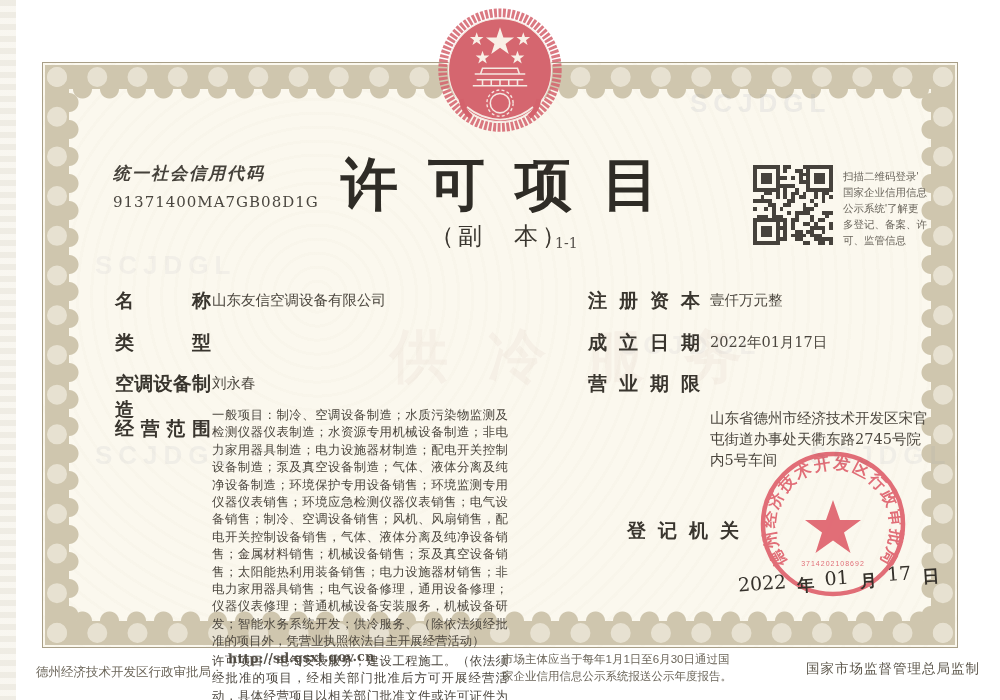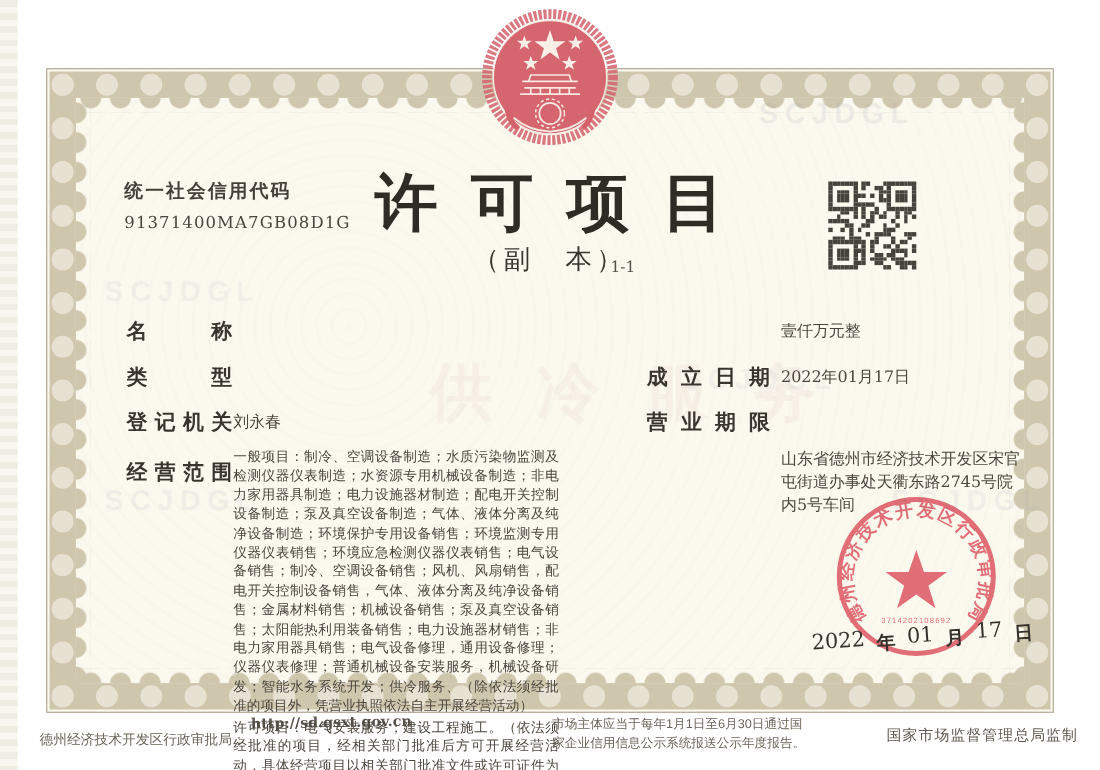--- a/index.html
+++ b/index.html
@@ -31,21 +31,21 @@
   .content { position:absolute; inset:0; z-index:5; }
 
   
   .wm { position:absolute; color:#8a90a8; opacity:.12; font-weight:bold; letter-spacing:6px; font-size:26px; pointer-events:none; }
   .wm-cn { position:absolute; color:#b08a86; opacity:.07; font-weight:bold; font-size:58px; letter-spacing:40px; pointer-events:none; }
 
   
   .emblem { position:absolute; left:432px; top:6px; width:136px; height:136px; z-index:6; }
 
   
-  .code-label { position:absolute; left:113px; top:162px; font-size:17px; font-weight:bold; color:#45413a; letter-spacing:2px; }
+  .code-label { position:absolute; left:113px; top:162px; font-size:17px; font-weight:bold; color:#45413a; letter-spacing:2px;font-style:italic; }
   .code-value { position:absolute; left:113px; top:193px; font-size:15px; color:#4a463f; font-family:"DejaVu Serif", serif; letter-spacing:1px; }
   .title { position:absolute; left:0; top:147px; width:1000px; text-align:center; font-size:57px; font-weight:900;
     color:#2f2c26; letter-spacing:30px; text-indent:30px; }
   .subtitle { position:absolute; left:0; top:220px; width:1000px; text-align:center; font-size:24px; color:#3a362f; letter-spacing:4px; }
   .page-no { position:absolute; left:555px; top:235px; font-size:14px; color:#55504a; font-family:"DejaVu Serif", serif; }
 
   
   .qr { position:absolute; left:753px; top:165px; width:80px; height:80px; display:grid;
     grid-template-rows:repeat(21,1fr); grid-template-columns:repeat(21,1fr); background:#fbf8ee; }
   .qr i { background:#46423c; }
@@ -576,43 +576,51 @@
         <i class="off" style="grid-area:21/13"></i>
         <i style="grid-area:21/14"></i>
         <i style="grid-area:21/15"></i>
         <i class="off" style="grid-area:21/16"></i>
         <i class="off" style="grid-area:21/17"></i>
         <i style="grid-area:21/18"></i>
         <i style="grid-area:21/19"></i>
         <i class="off" style="grid-area:21/20"></i>
         <i style="grid-area:21/21"></i>
       </div>
+    <div class="qr-caption">扫描二维码登录'
+国家企业信用信息
+公示系统'了解更
+多登记、备案、许
+可、监管信息</div>
 
     <div class="flabel l" style="top:288px;">名称</div>
+    <div class="fvalue l" style="top:291px;">山东友信空调设备有限公司</div>
 
     <div class="flabel l" style="top:330px;">类型</div>
 
-    <div class="flabel l" style="top:371px;">登记机关</div>
+    <div class="flabel l" style="top:371px;">空调设备制造</div>
     <div class="fvalue l" style="top:374px;">刘永春</div>
 
     <div class="flabel l" style="top:416px;">经营范围</div>
     <div class="scope">
       <p>一般项目：制冷、空调设备制造；水质污染物监测及检测仪器仪表制造；水资源专用机械设备制造；非电力家用器具制造；电力设施器材制造；配电开关控制设备制造；泵及真空设备制造；气体、液体分离及纯净设备制造；环境保护专用设备销售；环境监测专用仪器仪表销售；环境应急检测仪器仪表销售；电气设备销售；制冷、空调设备销售；风机、风扇销售，配电开关控制设备销售，气体、液体分离及纯净设备销售；金属材料销售；机械设备销售；泵及真空设备销售；太阳能热利用装备销售；电力设施器材销售；非电力家用器具销售；电气设备修理，通用设备修理；仪器仪表修理；普通机械设备安装服务，机械设备研发；智能水务系统开发；供冷服务、（除依法须经批准的项目外，凭营业执照依法自主开展经营活动）</p>
       <p>许可项目：电气安装服务；建设工程施工。（依法须经批准的项目，经相关部门批准后方可开展经营活动，具体经营项目以相关部门批准文件或许可证件为准）</p>
     </div>
 
+    <div class="flabel r" style="top:288px;">注册资本</div>
     <div class="fvalue r" style="top:291px;">壹仟万元整</div>
 
     <div class="flabel r" style="top:330px;">成立日期</div>
     <div class="fvalue r" style="top:333px;">2022年01月17日</div>
 
     <div class="flabel r" style="top:371px;">营业期限</div>
 
     <div class="fvalue r" style="top:408px; line-height:21px;">山东省德州市经济技术开发区宋官屯街道办事处天衢东路2745号院内5号车间</div>
 
+    <div class="registrar-label">登记机关</div>
 
     <svg class="seal" viewBox="0 0 152 152">
       <circle cx="76" cy="76" r="70" fill="none" stroke="#dd5a66" stroke-width="4.5"></circle>
       <path id="sealArc" d="M 29.5 113.5 A 58 58 0 1 1 122.5 113.5" fill="none"></path>
       <text fill="#dd5a66" font-size="16.5" font-weight="bold" letter-spacing="2">
         <textPath href="#sealArc" startOffset="50%" text-anchor="middle">德州经济技术开发区行政审批局</textPath>
       </text>
       <path d="M76 52 L83 72 L104 72 L87 84.5 L93.5 105 L76 92.5 L58.5 105 L65 84.5 L48 72 L69 72 Z" fill="#dd5a66"></path>
       <text x="76" y="118" text-anchor="middle" fill="#dd5a66" font-size="7" letter-spacing="1">3714202108692</text>
     </svg>

